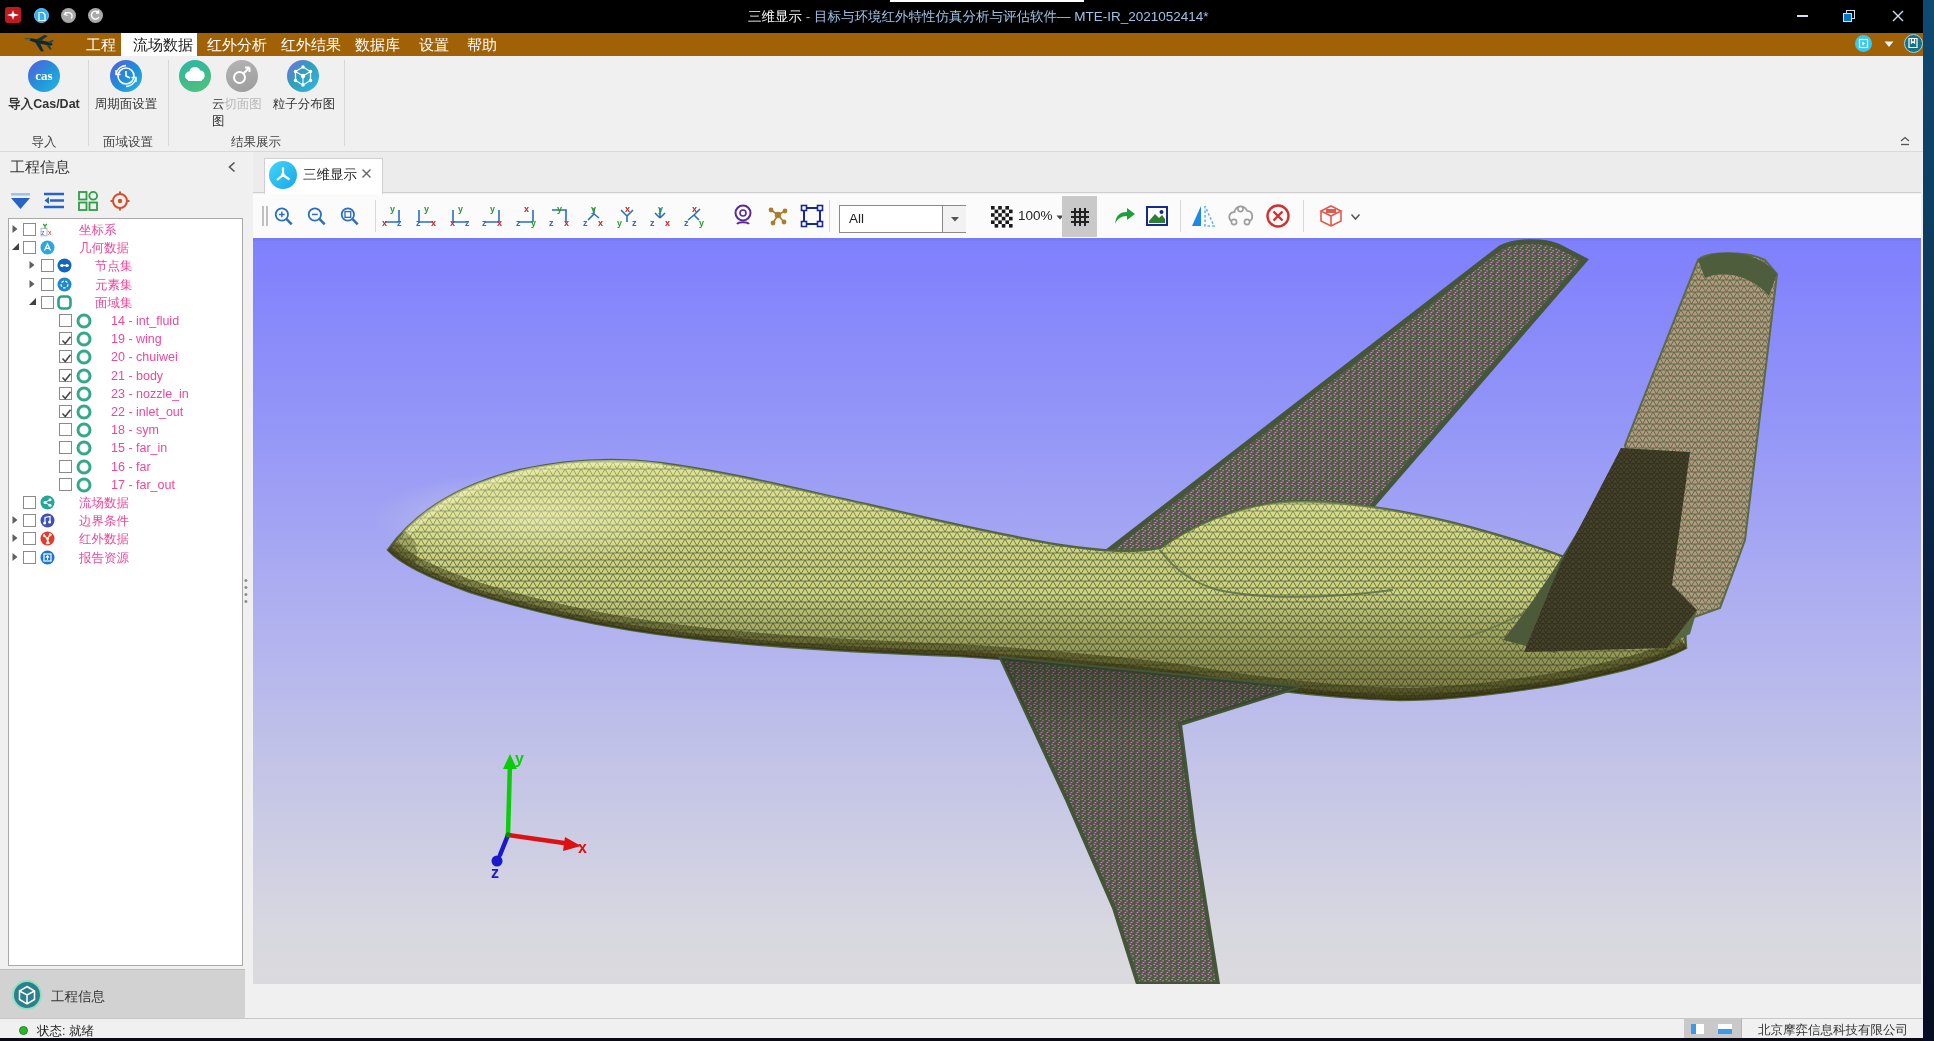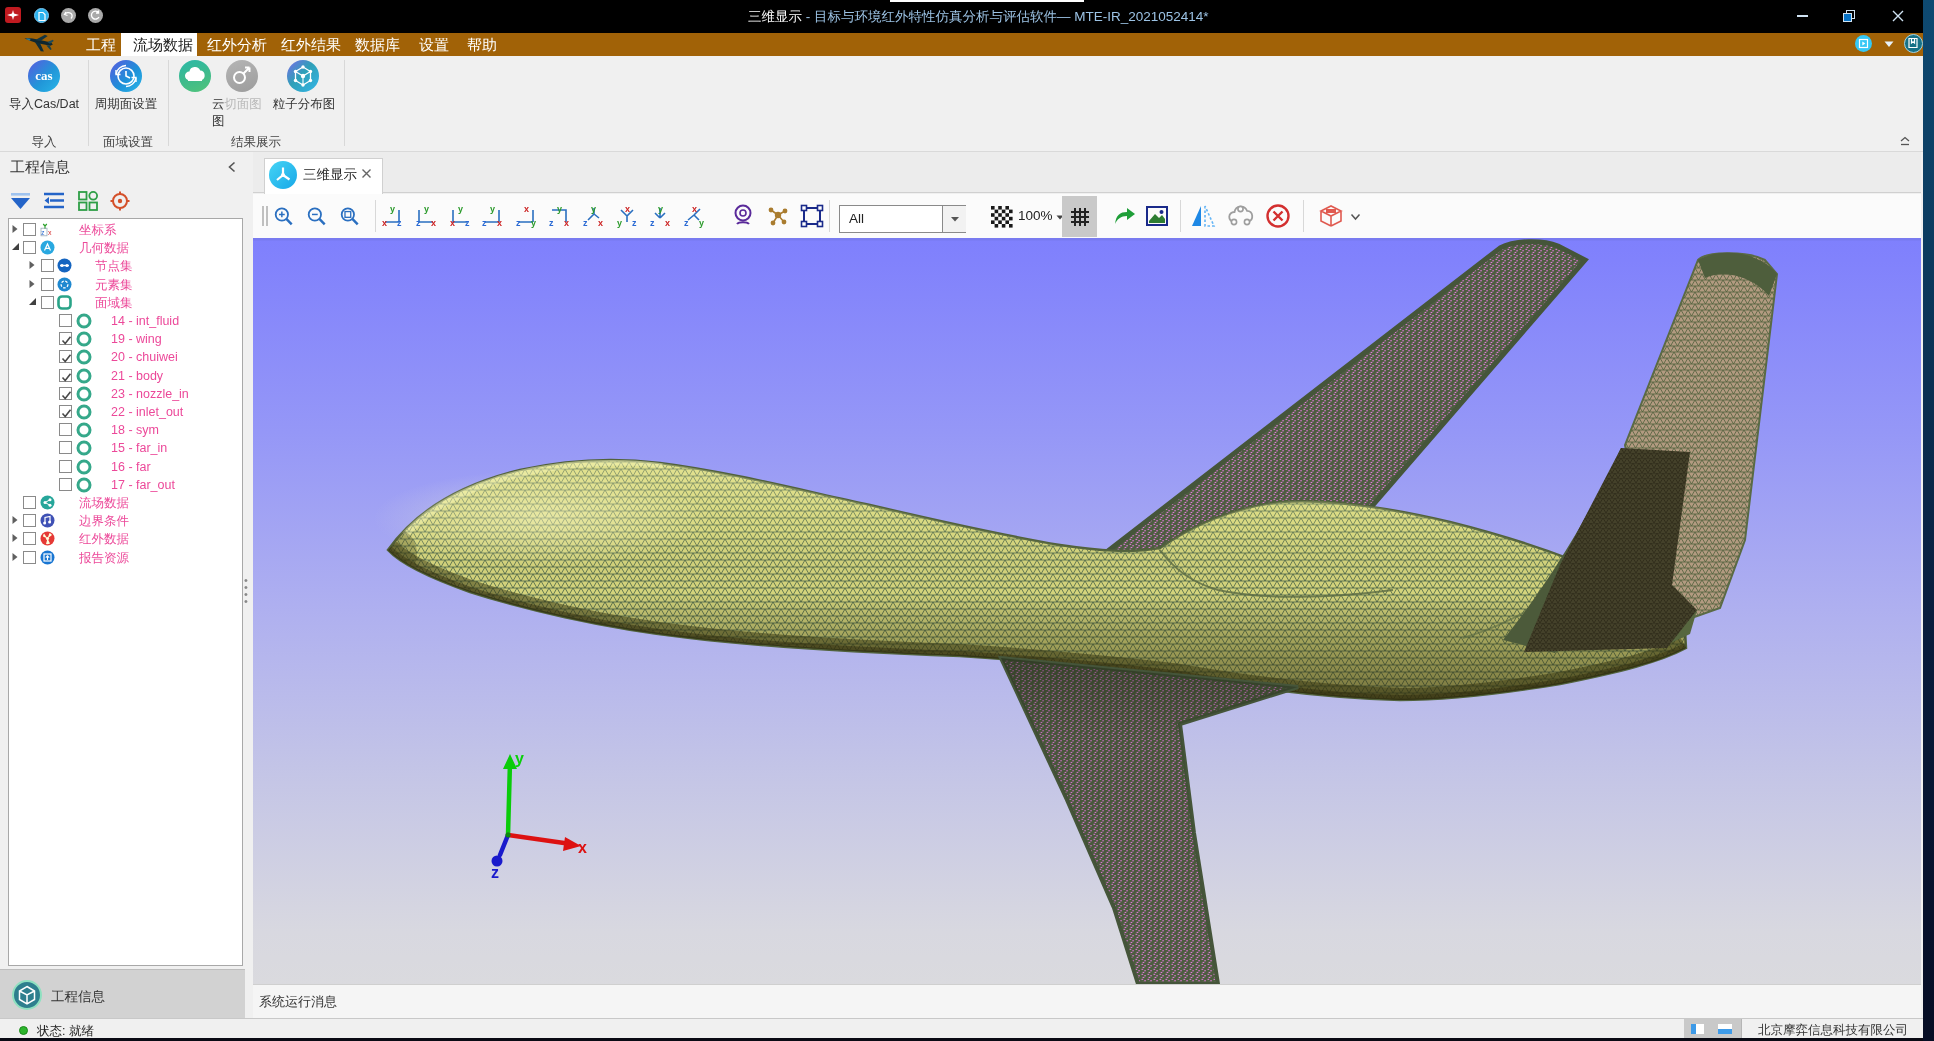--- a/index.html
+++ b/index.html
@@ -92,21 +92,21 @@
       </svg>
   </div>
 </div>
 <div id="ribbon">
   <div class="ribsep" style="left:88px;"></div>
   <div class="ribsep" style="left:168px;"></div>
   <div class="ribsep" style="left:344px;"></div>
   <div class="circbtn" style="left:28px;background:linear-gradient(135deg,#5a5ae0 0%,#2196d8 55%,#29b6e8 100%);">
     <div style="position:absolute;left:0;top:8px;width:32px;text-align:center;font-family:'Liberation Serif',serif;font-size:13px;color:#fff;font-weight:bold;">cas</div>
   </div>
-  <div class="riblabel" style="left:6px;width:76px;">导入Cas/Dat</div>
+  <div class="riblabel" style="left:6px;width:76px;font-weight:bold;">导入Cas/Dat</div>
   <div class="ribgroup" style="left:31px;width:26px;">导入</div>
   <div class="circbtn" style="left:110px;background:linear-gradient(135deg,#5a5ae0 0%,#1e90d8 55%,#29b6e8 100%);">
     <svg width="32" height="32" viewBox="0 0 32 32">
       <circle cx="16" cy="16" r="8" fill="none" stroke="#fff" stroke-width="1.6"></circle>
       <path d="M16 11 V16 L20 18" fill="none" stroke="#fff" stroke-width="1.6"></path>
       <path d="M6 14 A10.5 10.5 0 0 1 16 5.5 M26 18 A10.5 10.5 0 0 1 16 26.5" fill="none" stroke="#fff" stroke-width="1.4"></path>
       <path d="M6 10 V14.5 H10.5 M26 22 V17.5 H21.5" fill="none" stroke="#fff" stroke-width="1.4"></path>
     </svg>
   </div>
   <div class="riblabel" style="left:88px;width:76px;">周期面设置</div>
@@ -596,23 +596,20 @@
 <path d="M328 608 L312 599 L310 613 Z" fill="#dd1111" stroke="none"></path>
 <path d="M255 597 L247 617" stroke="#1a1acc" stroke-width="4.5"></path>
 <circle cx="244" cy="623" r="5.5" fill="#1a1acc"></circle>
 <circle cx="255" cy="597" r="2.5" fill="#0a8a0a"></circle>
 </g>
 <text x="262" y="526" font-size="16" font-weight="bold" fill="#0ad00a" font-family="Liberation Sans">y</text>
 <text x="325" y="615" font-size="16" font-weight="bold" fill="#dd1111" font-family="Liberation Sans">x</text>
 <text x="238" y="640" font-size="16" font-weight="bold" fill="#1a1acc" font-family="Liberation Sans">z</text>
 </svg>
   </div>
-  <div class="abs" style="left:0;top:832px;width:1668px;height:34px;background:#f5f5f5;border-top:1px solid #cfcfcf;">
-    <div class="abs" style="left:6px;top:8px;font-size:13px;color:#333;">系统运行消息</div>
-  </div>
 </div>
 <div id="statusbar">
   <div class="abs" style="left:19px;top:7px;width:9px;height:9px;border-radius:50%;background:#2db52d;border:1px solid #1a8a1a;"></div>
   <div class="abs" style="left:37px;top:4px;font-size:12.5px;color:#222;">状态: 就绪</div>
   <div class="abs" style="left:1684px;top:0;width:57px;height:19px;background:#c9c9c9;">
     <div class="abs" style="left:7px;top:4.5px;width:13px;height:10px;background:#fff;">
         <div class="abs" style="left:0;top:0;width:5px;height:10px;background:#3d9ae8;"></div>
       </div>
     <div class="abs" style="left:34px;top:4.5px;width:14px;height:10px;background:#fff;">
         <div class="abs" style="left:0;top:5px;width:14px;height:5px;background:#3d9ae8;"></div>

